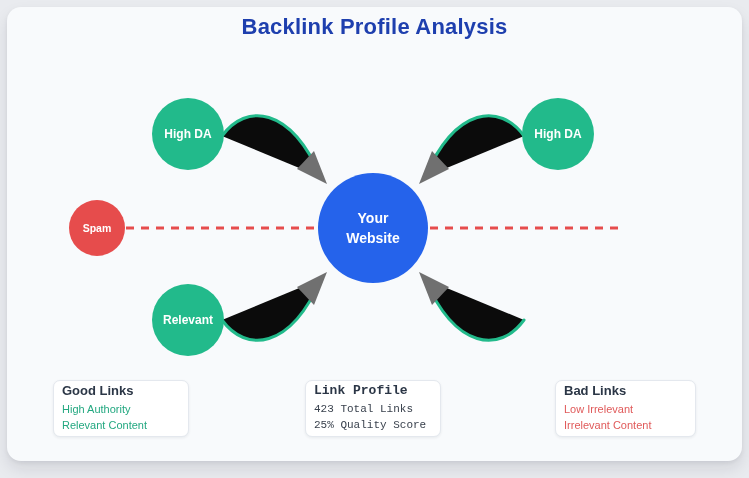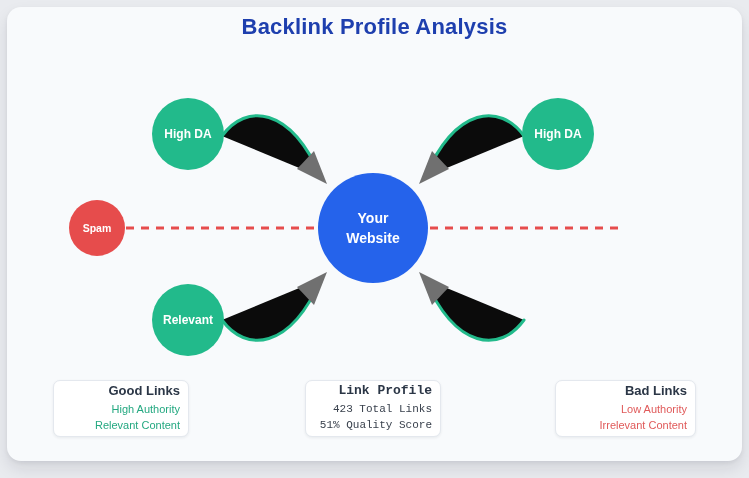--- a/index.html
+++ b/index.html
@@ -36,21 +36,21 @@
   #node-high-da-right{left:522px;top:98px;}
   #node-relevant{left:152px;top:284px;}
   #node-trusted{left:522px;top:284px;}
   #node-spam{left:69px;top:200px;}
   #node-toxic{left:622px;top:200px;}
   #node-center{left:318px;top:173px;}
   .legend{
     position:absolute;top:380px;height:57px;
     background:#ffffff;border:1px solid #e4e8ee;border-radius:7px;
     box-shadow:0 1px 3px rgba(15,23,42,.07);
-    display:flex;flex-direction:column;align-items:flex-end;justify-content:center;
+    display:flex;flex-direction:column;align-items:flex-start;justify-content:center;
     text-align:center;box-sizing:border-box;padding:4px 8px;
   }
   .legend h3{margin:0 0 4px 0;font-size:13px;font-weight:bold;color:#2b3646;}
   .legend p{margin:0;font-size:11px;line-height:1.45;}
   #legend-good{left:53px;width:136px;}
   #legend-profile{left:305px;width:136px;font-family:Liberation Mono, monospace;}
   #legend-bad{left:555px;width:141px;}
   #legend-good p{color:#23a880;}
   #legend-profile p{color:#39414d;}
   #legend-bad p{color:#e05a5a;}
@@ -99,20 +99,20 @@
   </div>
 
   <div class="legend" id="legend-good">
     <h3>Good Links</h3>
     <p>High Authority</p>
     <p>Relevant Content</p>
   </div>
   <div class="legend" id="legend-profile">
     <h3>Link Profile</h3>
     <p>423 Total Links</p>
-    <p>51% Quality Score</p>
+    <p>25% Quality Score</p>
   </div>
   <div class="legend" id="legend-bad">
     <h3>Bad Links</h3>
-    <p>Low Authority</p>
+    <p>Low Irrelevant</p>
     <p>Irrelevant Content</p>
   </div>
 </div>
 
 </body></html>

